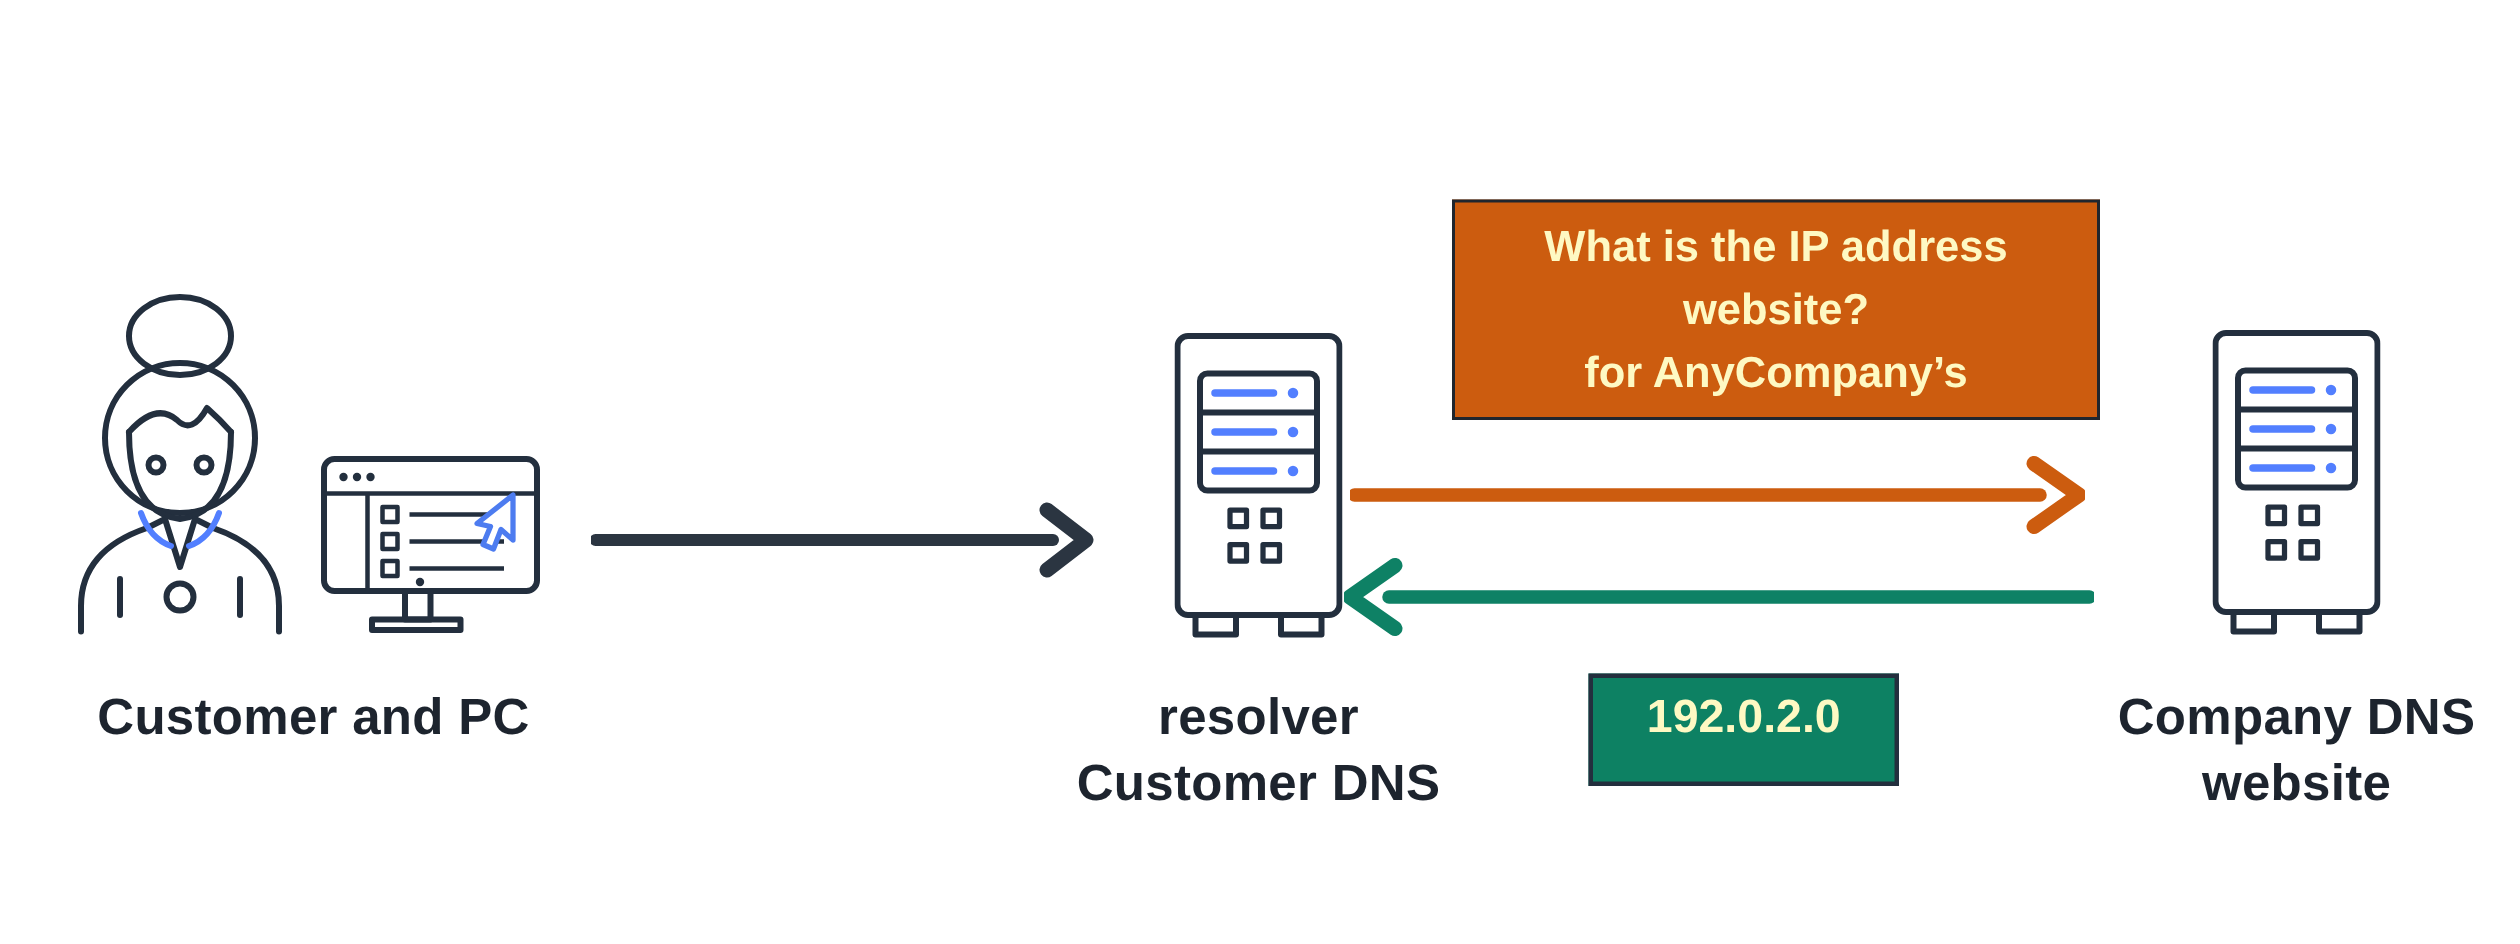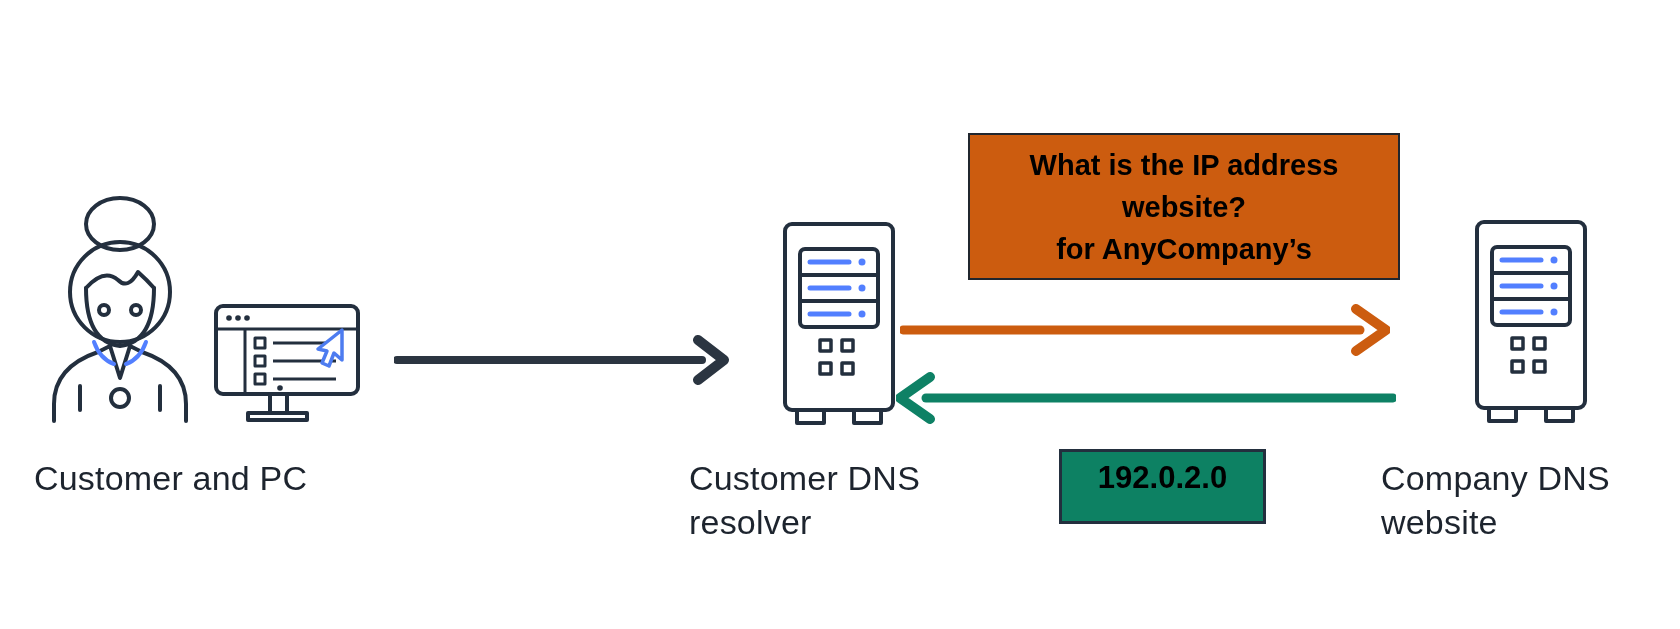--- a/index.html
+++ b/index.html
@@ -7,30 +7,31 @@
     position: relative;
     width: 1680px;
     height: 629px;
     background: #ffffff;
     font-family: "Liberation Sans", sans-serif;
     overflow: hidden;
   }
   .abs { position: absolute; }
   .node-label {
     position: absolute;
+    text-align: center;
     color: #1d242e;
     font-size: 34px;
     line-height: 44px;
-    font-weight: 400;
+    font-weight: 700;
     letter-spacing: 0.2px;
   }
   .msg-box {
     position: absolute;
     box-sizing: border-box;
-    color: #000000;
+    color: #fef9c3;
     text-align: center;
     font-weight: 700;
   }
   #query-box {
     left: 968px; top: 133px;
     width: 432px; height: 147px;
     background: #cc5c0f;
     border: 2px solid #20262e;
     font-size: 29px;
     line-height: 42px;
@@ -108,22 +109,22 @@
     <circle cx="79" cy="92" r="3.5" fill="#527fff" stroke="none"></circle>
     <rect x="37" y="118" width="11" height="11" stroke-width="3.5"></rect>
     <rect x="59" y="118" width="11" height="11" stroke-width="3.5"></rect>
     <rect x="37" y="141" width="11" height="11" stroke-width="3.5"></rect>
     <rect x="59" y="141" width="11" height="11" stroke-width="3.5"></rect>
     <rect x="14" y="188" width="27" height="13"></rect>
     <rect x="71" y="188" width="27" height="13"></rect>
   </svg>
 
   <div class="node-label" style="left:689px; top:456px; width:300px;">
+    <span class="qline">resolver</span>
     <span class="qline">Customer DNS</span>
-    <span class="qline">resolver</span>
   </div>
 
   <div class="msg-box" id="query-box">
     <span class="qline">What is the IP address</span>
     <span class="qline">website?</span>
     <span class="qline">for AnyCompany’s</span>
   </div>
 
   <svg class="abs" style="left:900px; top:300px;" width="490" height="60" viewBox="0 0 490 60" fill="none" stroke="#cc5c0f" stroke-linecap="round" stroke-linejoin="round">
     <line x1="3" y1="30" x2="460" y2="30" stroke-width="9"></line>

